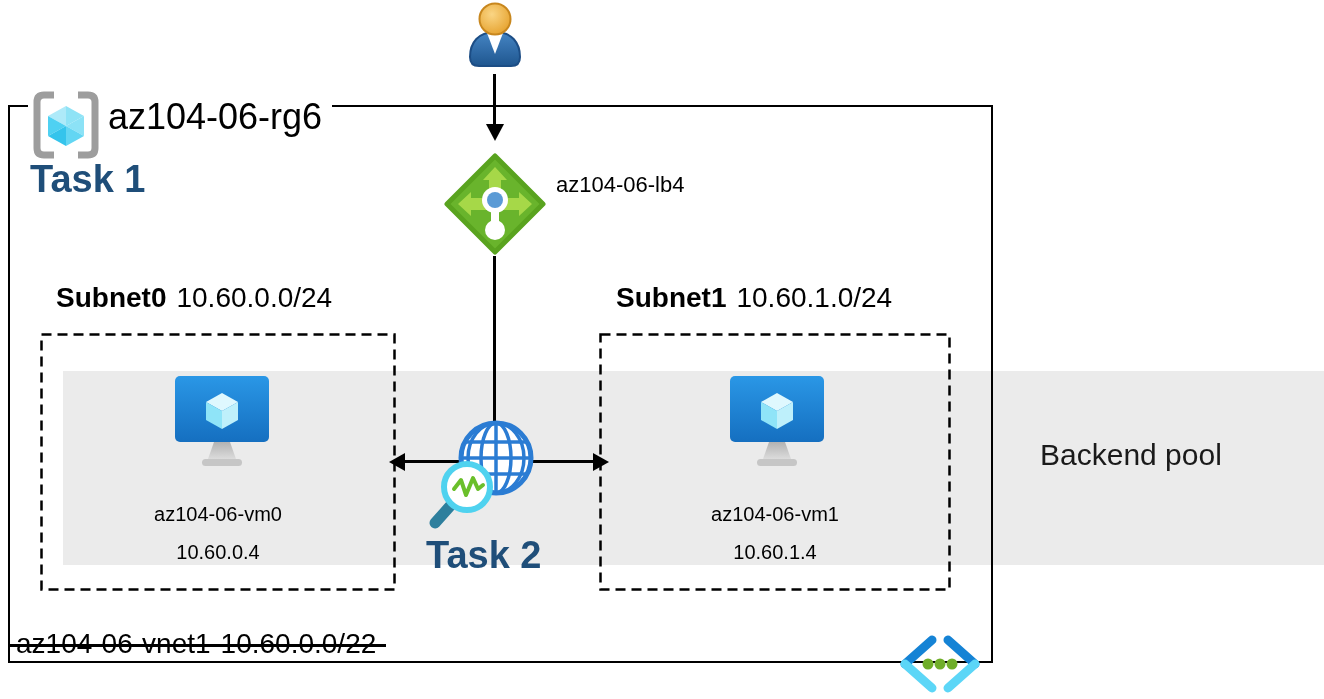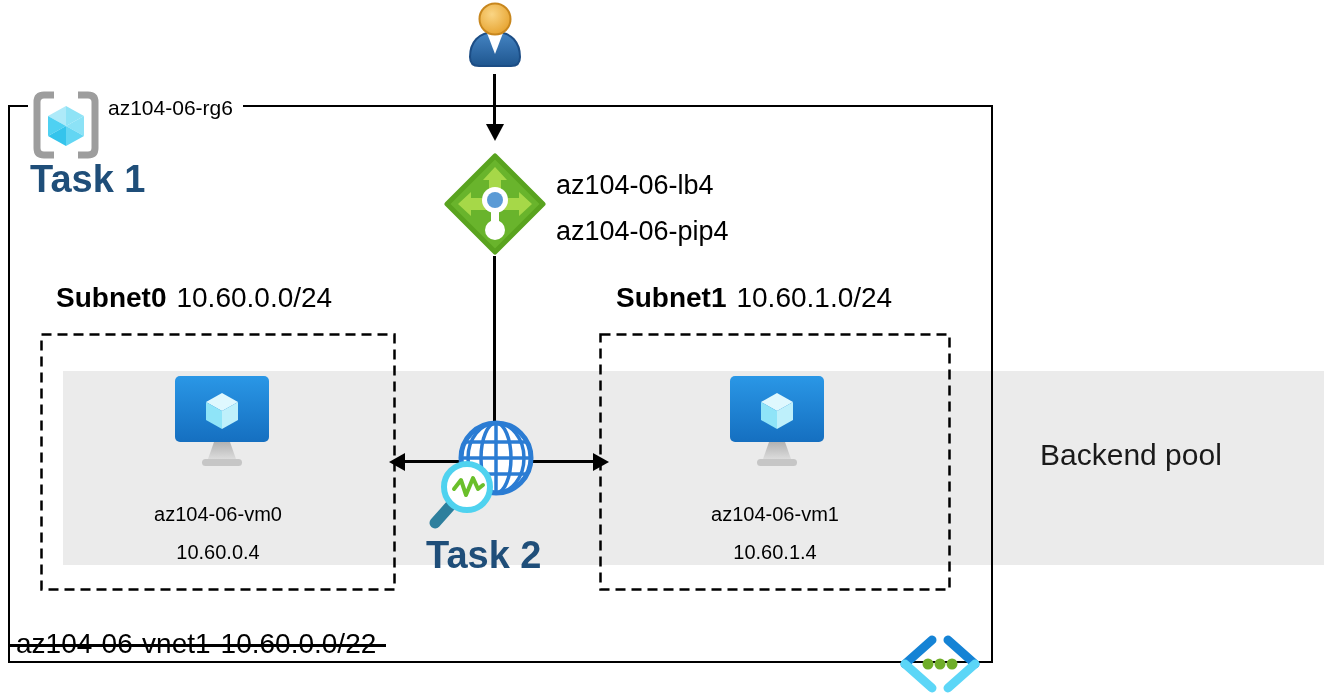--- a/index.html
+++ b/index.html
@@ -6,31 +6,31 @@
   #canvas{position:relative;width:1324px;height:699px;background:#fff;overflow:hidden;
           font-family:"Liberation Sans",sans-serif;color:#000;}
   .abs{position:absolute;}
   
   .z1{z-index:1}.z2{z-index:2}.z3{z-index:3}.z4{z-index:4}
   
   .band{left:63px;top:371px;width:1261px;height:194px;background:#ebebeb;}
   
   .rg-box{left:8px;top:105px;width:985px;height:558px;border:2px solid #000;box-sizing:border-box;background:transparent;}
   .rg-icon{left:28px;top:90px;}
-  .rg-label{left:104px;top:94px;background:#fff;font-size:21px;padding:2px 10px 2px 4px;white-space:nowrap;}
+  .rg-label{left:104px;top:94px;background:#fff;font-size:36px;padding:2px 10px 2px 4px;white-space:nowrap;}
   .task-label{font-size:38px;font-weight:bold;}
   .task1{left:30px;top:158px;}
   .task2{left:426px;top:534px;width:140px;text-align:left;}
   
   .person{left:459px;top:2px;}
   .arrow-down-line{left:493px;top:74px;width:3px;height:52px;background:#000;}
   .arrow-down-head{left:486px;top:124px;width:0;height:0;border-left:9px solid transparent;border-right:9px solid transparent;border-top:17px solid #000;}
   
   .lb-icon{left:441px;top:150px;}
-  .lb-labels{left:556px;top:162px;font-size:27px;line-height:46px;white-space:nowrap;}
+  .lb-labels{left:556px;top:162px;font-size:22px;line-height:46px;white-space:nowrap;}
   .vline{left:493px;top:256px;width:3px;height:210px;background:#000;}
   
   .subnet-label{font-size:28px;white-space:nowrap;}
   .subnet-label .name{font-weight:bold;}
   .subnet-label .cidr{margin-left:10px;}
   .s0-label{left:56px;top:282px;}
   .s1-label{left:616px;top:282px;}
   .sbox0{left:40px;top:333px;}
   .sbox1{left:599px;top:333px;}
   
@@ -112,21 +112,20 @@
     <polygon points="54,17 42,30 48,30 48,45 60,45 60,30 66,30" fill="#a6d848"></polygon>
     <polygon points="17,54 30,42 30,48 45,48 45,60 30,60 30,66" fill="#a6d848"></polygon>
     <polygon points="91,54 78,42 78,48 63,48 63,60 78,60 78,66" fill="#a6d848"></polygon>
     <rect x="50" y="56" width="8" height="20" fill="#fff"></rect>
     <circle cx="54" cy="80" r="10" fill="#fff"></circle>
     <circle cx="54" cy="50" r="13" fill="#fff"></circle>
     <circle cx="54" cy="50" r="8" fill="#5b9bd5"></circle>
   </svg>
   <div class="abs lb-labels z3">
     <div>az104-06-lb4</div>
-    <div>az104-06-pip4</div>
   </div>
 
   <div class="abs subnet-label s0-label z3">
     <span class="name">Subnet0</span><span class="cidr">10.60.0.0/24</span>
   </div>
   <div class="abs subnet-label s1-label z3">
     <span class="name">Subnet1</span><span class="cidr">10.60.1.0/24</span>
   </div>
 
   <svg class="abs vm0-icon z3" width="100" height="96" viewBox="0 0 100 96">

